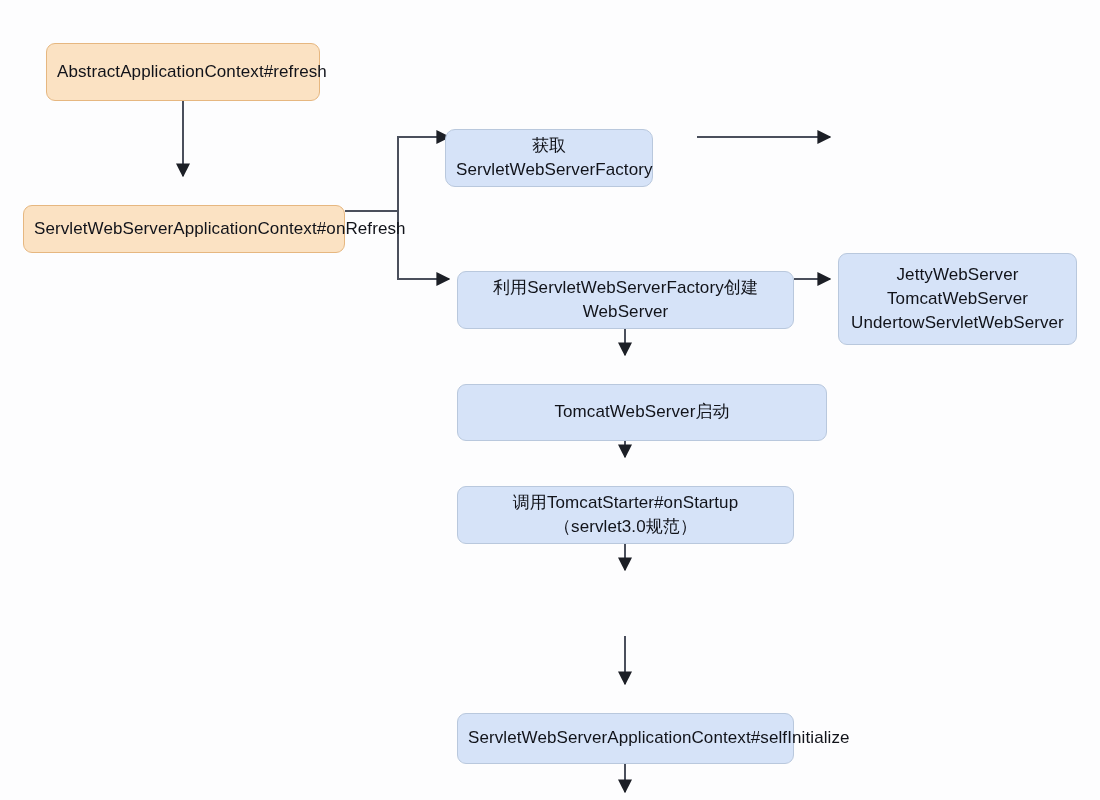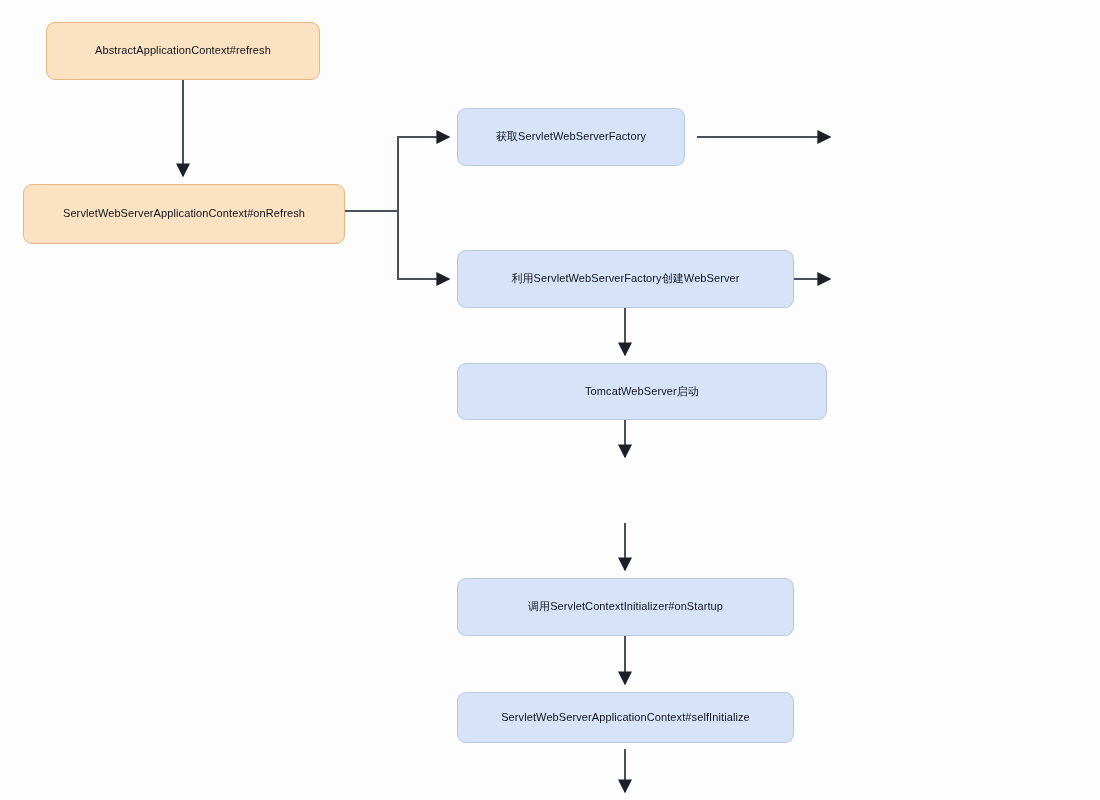--- a/index.html
+++ b/index.html
@@ -27,25 +27,26 @@
     position: absolute;
     box-sizing: border-box;
     display: flex;
     align-items: center;
     justify-content: flex-end;
     text-align: center;
     border-radius: 9px;
     border: 1px solid #b9c8dd;
     background: #d6e3f8;
     color: #11131a;
-    font-size: 11px;
+    font-size: 17px;
     line-height: 1.42;
     letter-spacing: 0.1px;
     padding: 4px 10px;
     z-index: 2;
+    margin-top: 21px;
   }
   .node.orange {
     background: #fbe2c3;
     border: 1px solid #e6b780;
   }
   .node .label {
     width: 100%;
     white-space: pre-line;
   }
 </style>
@@ -80,40 +81,45 @@
       <path d="M 625 523 L 625 570" marker-end="url(#arrow)"></path>
       <path d="M 625 636 L 625 684" marker-end="url(#arrow)"></path>
       <path d="M 625 749 L 625 792" marker-end="url(#arrow)"></path>
     </g>
   </svg>
 
   <div class="node orange" style="left:46px; top:22px; width:274px; height:58px;">
     <span class="label">AbstractApplicationContext#refresh</span>
   </div>
 
-  <div class="node orange" style="left:23px; top:184px; width:322px; height:60px;">
+  <div class="node orange" style="left:23px; top:184px; width:322px; height:48px;">
     <span class="label">ServletWebServerApplicationContext#onRefresh</span>
   </div>
 
-  <div class="node" style="left:457px; top:108px; width:228px; height:58px;">
+  <div class="node" style="left:445px; top:108px; width:208px; height:58px;border-radius:10px;">
     <span class="label">获取ServletWebServerFactory</span>
   </div>
 
 
   <div class="node" style="left:457px; top:250px; width:337px; height:58px;">
     <span class="label">利用ServletWebServerFactory创建WebServer</span>
   </div>
 
+  <div class="node" style="left:838px; top:232px; width:239px; height:92px;">
+    <span class="label">JettyWebServer
+TomcatWebServer
+UndertowServletWebServer</span>
+  </div>
 
   <div class="node" style="left:457px; top:363px; width:370px; height:57px;">
     <span class="label">TomcatWebServer启动</span>
   </div>
 
+  <div class="node" style="left:457px; top:465px; width:337px; height:58px;">
+    <span class="label">调用TomcatStarter#onStartup（servlet3.0规范）</span>
+  </div>
 
-  <div class="node" style="left:457px; top:578px; width:337px; height:58px;">
-    <span class="label">调用ServletContextInitializer#onStartup</span>
-  </div>
 
   <div class="node" style="left:457px; top:692px; width:337px; height:51px;">
     <span class="label">ServletWebServerApplicationContext#selfInitialize</span>
   </div>
 
 </div>
 
 </body></html>

